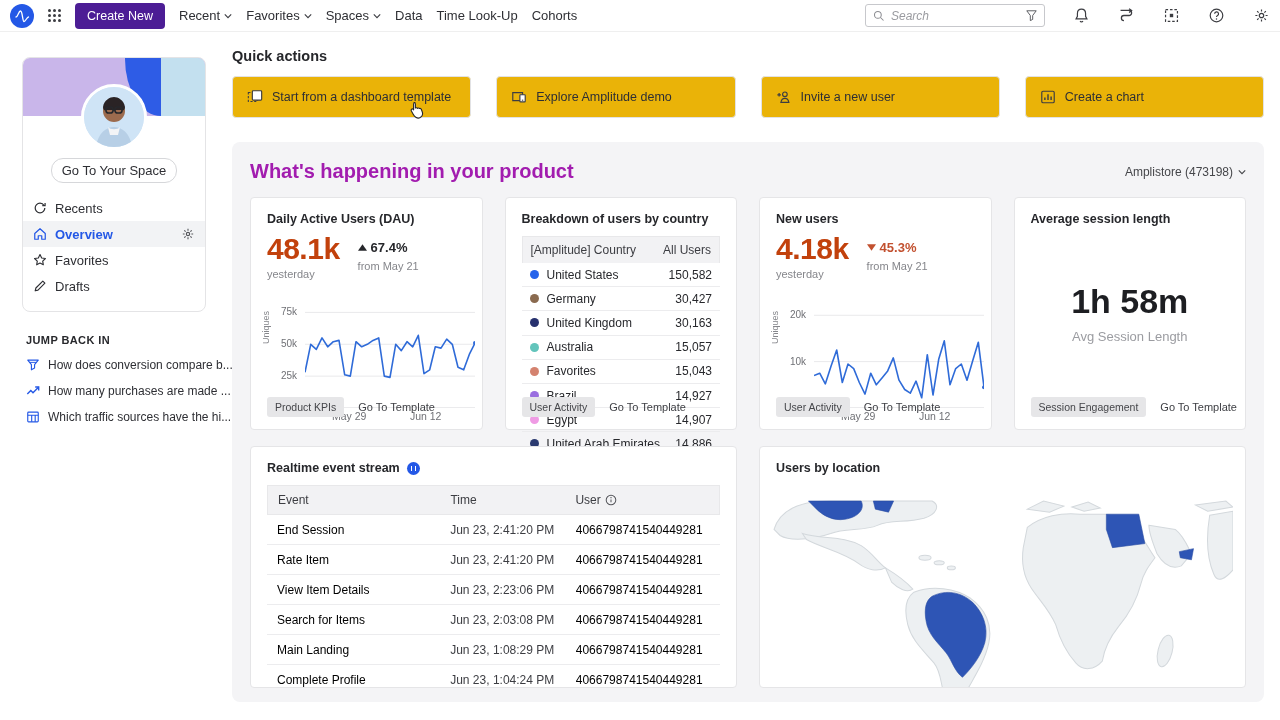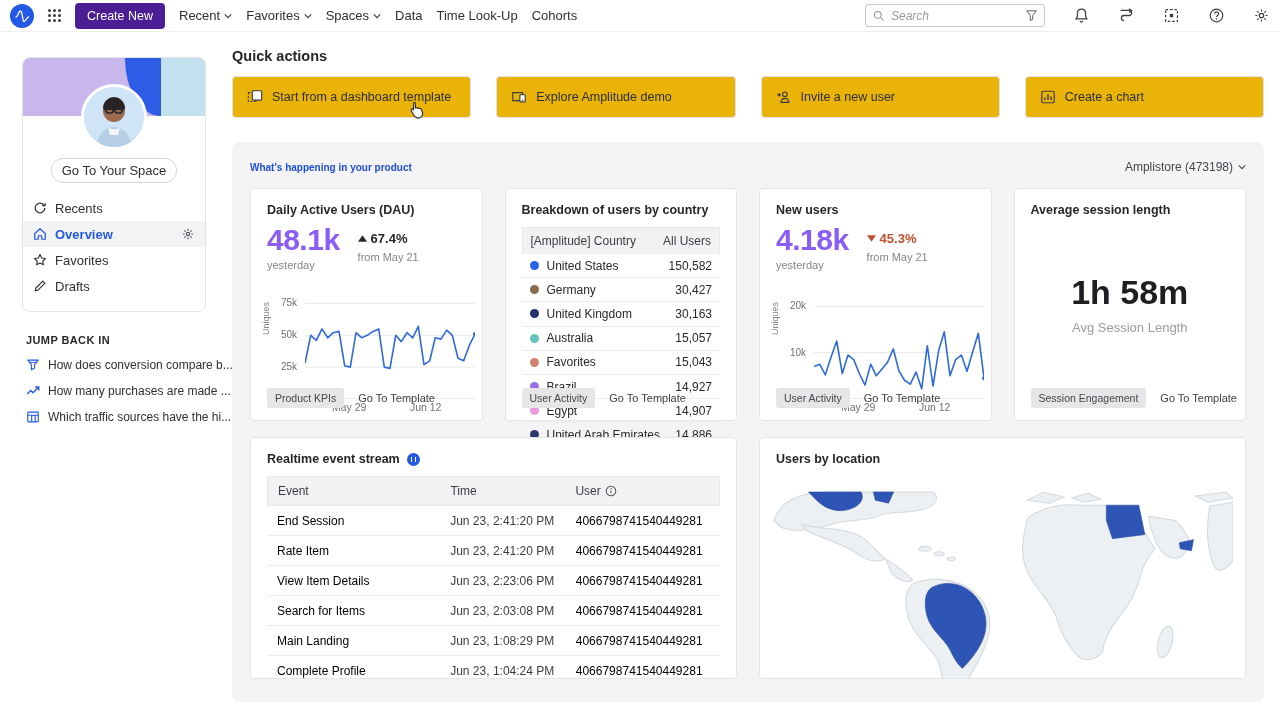--- a/index.html
+++ b/index.html
@@ -53,29 +53,29 @@
   
   .main { position:absolute; left:232px; top:48px; width:1032px; }
   .qa-title { font-size:14.5px; font-weight:bold; color:#26272b; margin-bottom:12px; }
   .qa-row { display:flex; gap:25px; }
   .qa-card { flex:1; height:42px; background:#eab308; border:1px solid #e2e2e4; border-radius:4px;
     display:flex; align-items:center; gap:9px; padding:0 14px; font-size:12.5px; color:#2e2f34; cursor:pointer; }
   .qa-card .ico { width:16px; height:16px; color:#3c3d42; flex:0 0 auto; }
 
   .panel { margin-top:24px; background:#f4f4f6; border-radius:8px; padding:18px; height:560px; }
   .panel-head { display:flex; align-items:center; justify-content:space-between; margin-bottom:14px; }
-  .panel-title { font-size:10px; font-weight:bold; color:#1d4ed8; }
+  .panel-title { font-size:20px; font-weight:bold; color:#a21caf; }
   .project-select { font-size:12px; color:#45464a; display:flex; align-items:center; gap:5px; cursor:pointer; }
 
   .cards-row { display:flex; gap:22px; }
   .stat-card { position:relative; flex:1; height:233px; background:#fff; border:1px solid #e5e5e7;
     border-radius:4px; padding:14px 16px; }
   .card-title { font-size:12.5px; font-weight:bold; color:#26272b; }
   .big-row { display:flex; align-items:flex-start; gap:18px; margin-top:8px; }
-  .big-num { font-size:30px; font-weight:bold; color:#8b5cf6; letter-spacing:-0.5px; line-height:1; }
+  .big-num { font-size:30px; font-weight:bold; color:#c2410c; letter-spacing:-0.5px; line-height:1; }
   .big-cap { font-size:11px; color:#85868b; margin-top:4px; }
   .chg { display:flex; align-items:center; gap:4px; font-size:13px; font-weight:bold; margin-top:6px; }
   .chg.up { color:#26272b; } .chg.down { color:#c2502f; }
   .chg-cap { font-size:11px; color:#85868b; margin-top:5px; }
 
   .chart-wrap { position:absolute; left:16px; right:14px; top:108px; height:130px; }
   .ylabel { position:absolute; left:-6px; top:38px; transform:rotate(-90deg); transform-origin:left top;
     font-size:9px; color:#85868b; }
   .yaxis { position:absolute; left:6px; top:0; width:28px; height:102px; }
   .ytick { position:absolute; right:4px; font-size:10px; color:#6f7075; }

